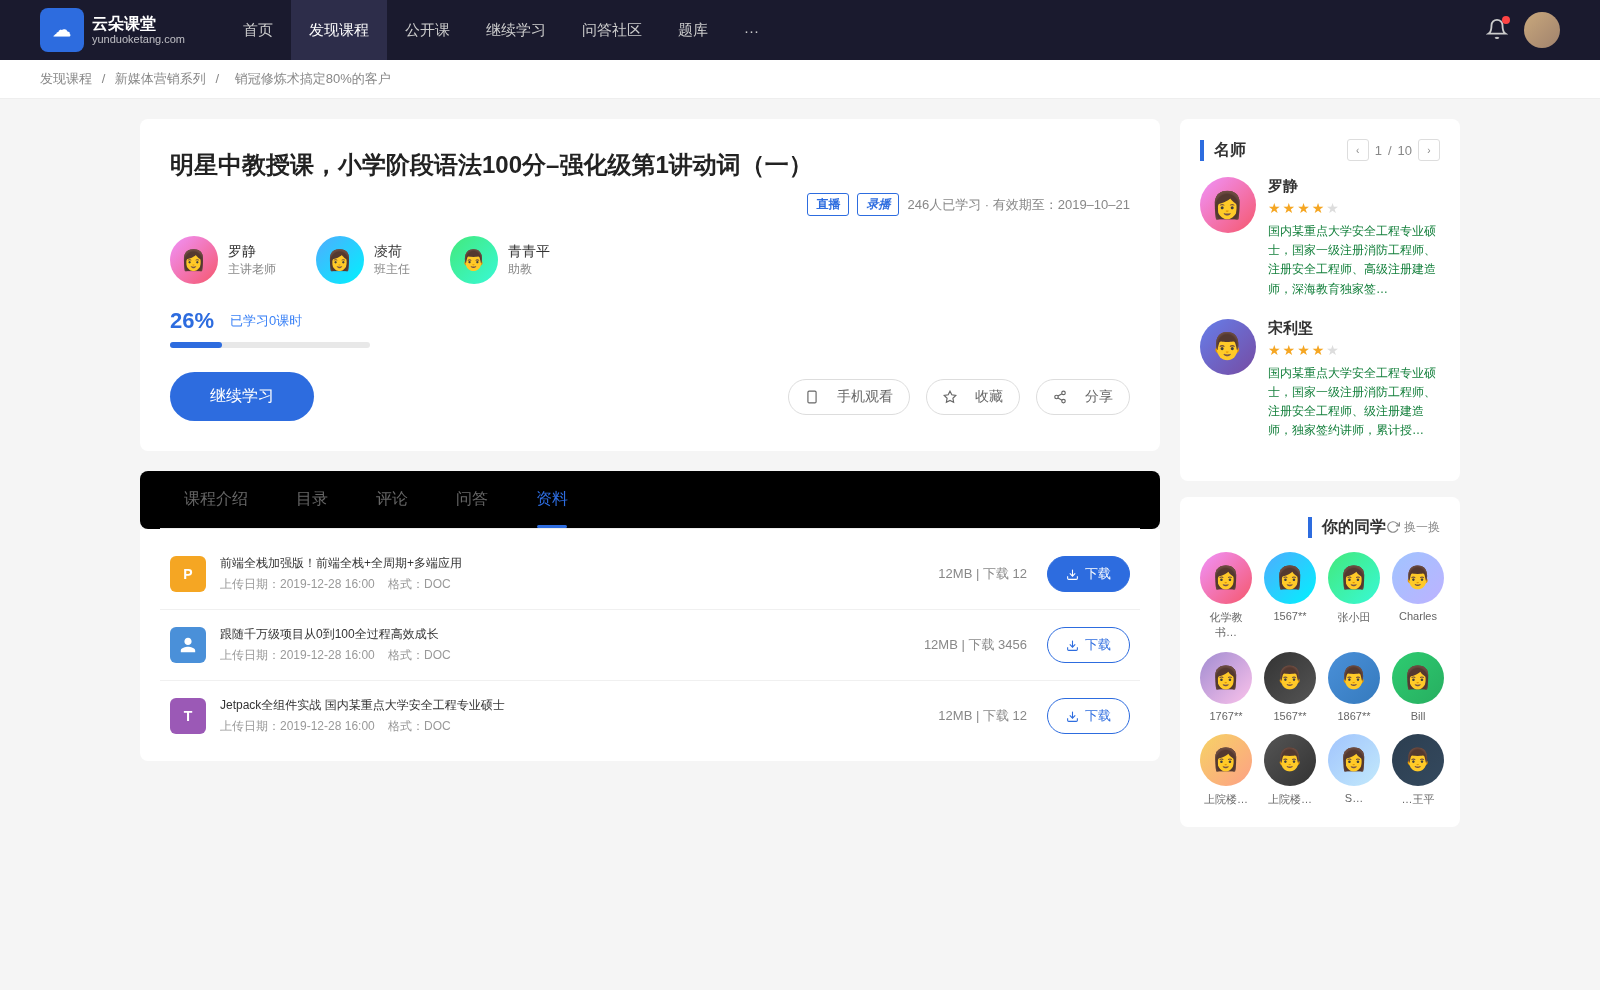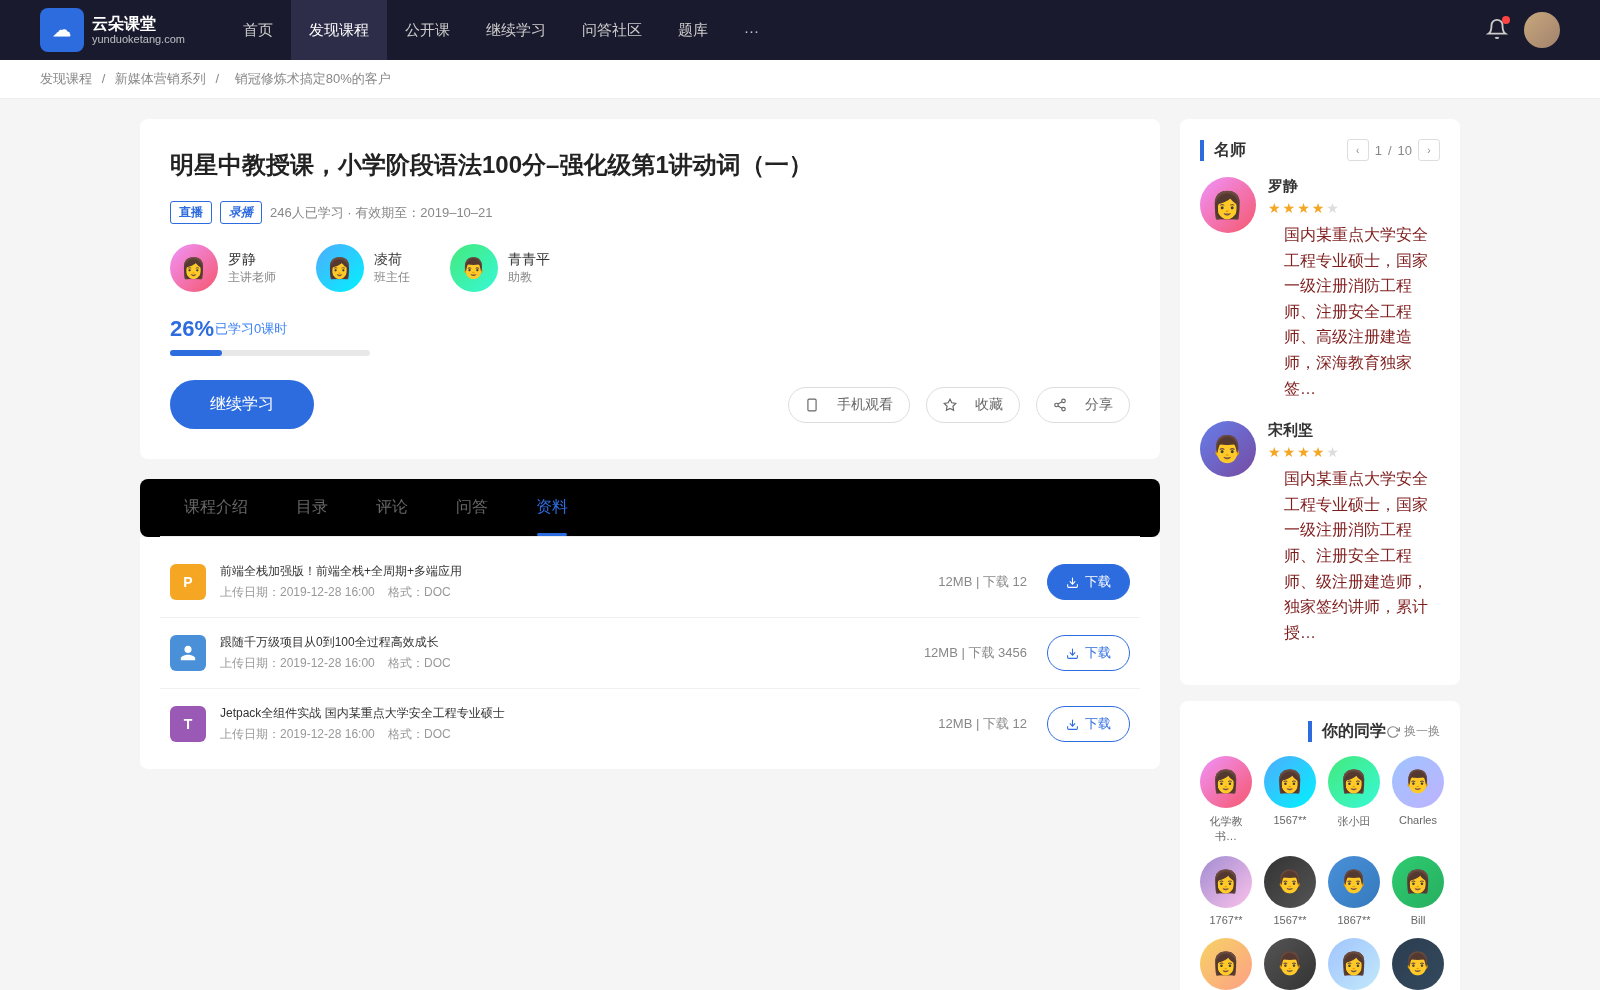--- a/index.html
+++ b/index.html
@@ -24,37 +24,37 @@
     .breadcrumb { background: white; padding: 10px 40px; border-bottom: 1px solid #eee; font-size: 13px; color: #888; }
     .breadcrumb a { color: #888; text-decoration: none; }
     .breadcrumb span { margin: 0 6px; }
 
     
     .main-content { max-width: 1400px; margin: 20px auto; padding: 0 40px; display: flex; gap: 20px; }
 
     
     .left-panel { flex: 1; }
     .course-card { background: white; border-radius: 8px; padding: 30px; margin-bottom: 20px; }
-    .course-title { font-size: 24px; font-weight: bold; color: #222; margin-bottom: 20px; }
-    .course-badges { display: flex; align-items: center; gap: 8px; margin-bottom: 20px; }
+    .course-title { font-size: 24px; font-weight: bold; color: #222; margin-bottom: 12px; }
+    .course-badges { display: flex; align-items: center; gap: 8px; margin-bottom: 20px; justify-content: flex-end; }
     .badge { padding: 2px 8px; border-radius: 3px; font-size: 12px; font-weight: bold; }
     .badge-live { background: transparent; border: 1px solid #2d6cdf; color: #2d6cdf; }
     .badge-replay { background: transparent; border: 1px solid #2d6cdf; color: #2d6cdf; font-style: italic; }
     .badge-info { color: #888; font-size: 13px; }
 
     
     .instructors { display: flex; gap: 40px; margin-bottom: 24px; }
     .instructor { display: flex; align-items: center; gap: 10px; }
     .instructor-avatar { width: 48px; height: 48px; border-radius: 50%; overflow: hidden; }
     .instructor-name { font-size: 14px; font-weight: 500; color: #333; }
     .instructor-role { font-size: 12px; color: #888; }
 
     
     .progress-area { margin-bottom: 24px; }
-    .progress-label { display: flex; align-items: center; gap: 1px; margin-bottom: 8px; }
+    .progress-label { display: flex; align-items: center; gap: 16px; margin-bottom: 8px; }
     .progress-pct { font-size: 22px; font-weight: bold; color: #2d6cdf; }
     .progress-text { font-size: 13px; color: #3b82f6; }
     .progress-bar-bg { height: 6px; background: #e8e8e8; border-radius: 3px; width: 200px; }
     .progress-bar-fill { height: 6px; background: #2d6cdf; border-radius: 3px; width: 26%; }
 
     
     .actions-row { display: flex; align-items: center; gap: 20px; }
     .btn-continue { background: #2d6cdf; color: white; border: none; padding: 14px 40px; border-radius: 30px; font-size: 16px; cursor: pointer; font-weight: 500; }
     .action-btns { margin-left: auto; display: flex; gap: 16px; }
     .action-btn { display: flex; align-items: center; gap: 18px; color: #666; cursor: pointer; font-size: 14px; padding: 8px 16px; border: 1px solid #ddd; border-radius: 20px; }
@@ -87,21 +87,21 @@
     .panel-nav-btn { width: 22px; height: 22px; border: 1px solid #ddd; border-radius: 3px; display: flex; align-items: center; justify-content: center; cursor: pointer; font-size: 10px; color: #888; }
 
     
     .teacher-item { display: flex; gap: 12px; margin-bottom: 20px; }
     .teacher-avatar { width: 56px; height: 56px; border-radius: 50%; overflow: hidden; flex-shrink: 0; }
     .teacher-info { flex: 1; }
     .teacher-name { font-size: 15px; font-weight: bold; margin-bottom: 4px; }
     .stars { display: flex; gap: 2px; margin-bottom: 6px; }
     .star { color: #f5a623; font-size: 14px; }
     .star.empty { color: #ddd; }
-    .teacher-desc { font-size: 16px; color: #7f1d1d; line-height: 1.6; margin-left: 16px; }
+    .teacher-desc { font-size: 12px; color: #15803d; line-height: 1.6; }
 
     
     .classmates-header { display: flex; align-items: center; justify-content: flex-end; margin-bottom: 14px; }
     .classmates-title { font-size: 16px; font-weight: bold; color: #333; border-left: 4px solid #2d6cdf; padding-left: 10px; }
     .refresh-btn { display: flex; align-items: center; gap: 4px; color: #888; font-size: 12px; cursor: pointer; }
     .classmates-grid { display: grid; grid-template-columns: repeat(4, 1fr); gap: 12px; }
     .classmate-item { display: flex; flex-direction: column; align-items: center; gap: 6px; }
     .classmate-avatar { width: 52px; height: 52px; border-radius: 50%; overflow: hidden; background: #e0e0e0; }
     .classmate-name { font-size: 11px; color: #666; text-align: center; }
 

